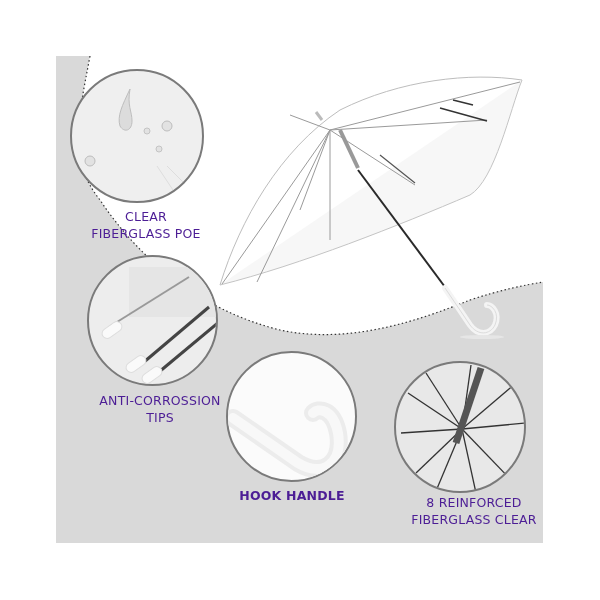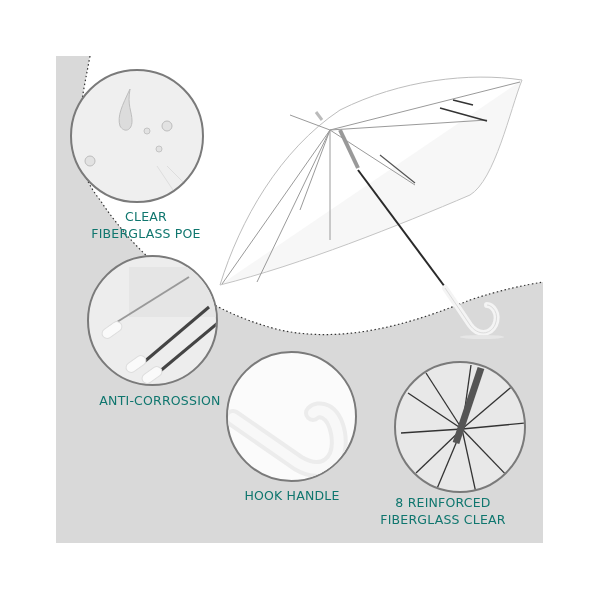--- a/index.html
+++ b/index.html
@@ -1,20 +1,20 @@
 <!DOCTYPE html>
 <html><head>
 <meta charset="utf-8">
 <style>
   html,body{margin:0;padding:0;}
   body{width:600px;height:600px;background:#ffffff;position:relative;overflow:hidden;font-family:"DejaVu Sans","Liberation Sans",sans-serif;}
   .canvas{position:absolute;left:0;top:0;width:600px;height:600px;}
   .bg-svg{position:absolute;left:0;top:0;}
   .callout{position:absolute;border-radius:50%;border:2px solid #7a7a7a;box-sizing:border-box;overflow:hidden;background:#f2f2f2;}
-  .label{position:absolute;color:#0f766e;font-size:12.5px;letter-spacing:0.2px;text-align:center;line-height:17px;white-space:nowrap;}
+  .label{position:absolute;color:#4c1d95;font-size:12.5px;letter-spacing:0.2px;text-align:center;line-height:17px;white-space:nowrap;}
   .callout svg{position:absolute;left:0;top:0;}
 </style>
 </head>
 <body>
 
 <div class="canvas">
 
   <svg class="bg-svg" width="600" height="600" viewBox="0 0 600 600">
     <path d="M56 56 L90 56 C 78 120, 68 160, 100 200 C 140 260, 200 310, 280 330 C 350 345, 420 320, 470 300 C 500 290, 525 285, 543 282 L543 543 L56 543 Z" fill="#d9d9d9"></path>
     <path d="M90 56 C 78 120, 68 160, 100 200 C 140 260, 200 310, 280 330 C 350 345, 420 320, 470 300 C 500 290, 525 285, 543 282" fill="none" stroke="#333" stroke-width="1.2" stroke-dasharray="1.5 2.5"></path>
@@ -72,47 +72,48 @@
       <line x1="20" y1="70" x2="100" y2="20" stroke="#999" stroke-width="2"></line>
       <line x1="55" y1="105" x2="120" y2="50" stroke="#444" stroke-width="3"></line>
       <line x1="70" y1="115" x2="130" y2="65" stroke="#444" stroke-width="3"></line>
       <rect x="12" y="68" width="22" height="10" rx="5" fill="#fafafa" stroke="#ddd" transform="rotate(-35 23 73)"></rect>
       <rect x="36" y="102" width="22" height="10" rx="5" fill="#fafafa" stroke="#ddd" transform="rotate(-35 47 107)"></rect>
       <rect x="52" y="113" width="22" height="10" rx="5" fill="#fafafa" stroke="#ddd" transform="rotate(-35 63 118)"></rect>
     </svg>
   </div>
   <div class="label" style="left:80px;top:392px;width:160px;text-align:center;">
     <div>ANTI-CORROSSION</div>
+    <div>TIPS</div>
   </div>
 
   <div class="callout" style="left:226px;top:351px;width:131px;height:131px;background:#fbfbfb;">
     <svg width="131" height="131">
       <path d="M5 65 L 70 110 C 95 125, 115 110, 110 80 C 105 55, 90 55, 85 60" fill="none" stroke="#ececec" stroke-width="18" stroke-linecap="round"></path>
       <path d="M5 65 L 70 110 C 95 125, 115 110, 110 80 C 105 55, 90 55, 85 60" fill="none" stroke="#f8f8f8" stroke-width="10" stroke-linecap="round"></path>
     </svg>
   </div>
-  <div class="label" style="left:222px;top:487px;width:140px;">
+  <div class="label" style="left:222px;top:487px;width:140px;font-weight:bold;">
     <div>HOOK HANDLE</div>
   </div>
 
   <div class="callout" style="left:394px;top:361px;width:132px;height:132px;background:#e8e8e8;">
     <svg width="132" height="132">
       <g stroke="#333" stroke-width="1.3">
         <line x1="66" y1="66" x2="5" y2="70"></line>
         <line x1="66" y1="66" x2="130" y2="60"></line>
         <line x1="66" y1="66" x2="30" y2="10"></line>
         <line x1="66" y1="66" x2="118" y2="120"></line>
         <line x1="66" y1="66" x2="12" y2="30"></line>
         <line x1="66" y1="66" x2="120" y2="20"></line>
         <line x1="66" y1="66" x2="40" y2="128"></line>
         <line x1="66" y1="66" x2="80" y2="130"></line>
         <line x1="66" y1="66" x2="20" y2="110"></line>
         <line x1="66" y1="66" x2="75" y2="2"></line>
       </g>
       <line x1="60" y1="80" x2="85" y2="5" stroke="#555" stroke-width="7"></line>
     </svg>
   </div>
-  <div class="label" style="left:373px;top:494px;width:140px;">
+  <div class="label" style="left:404px;top:494px;width:140px;">
     <div>8 REINFORCED</div>
     <div>FIBERGLASS CLEAR</div>
   </div>
 
 </div>
 
 </body></html>

